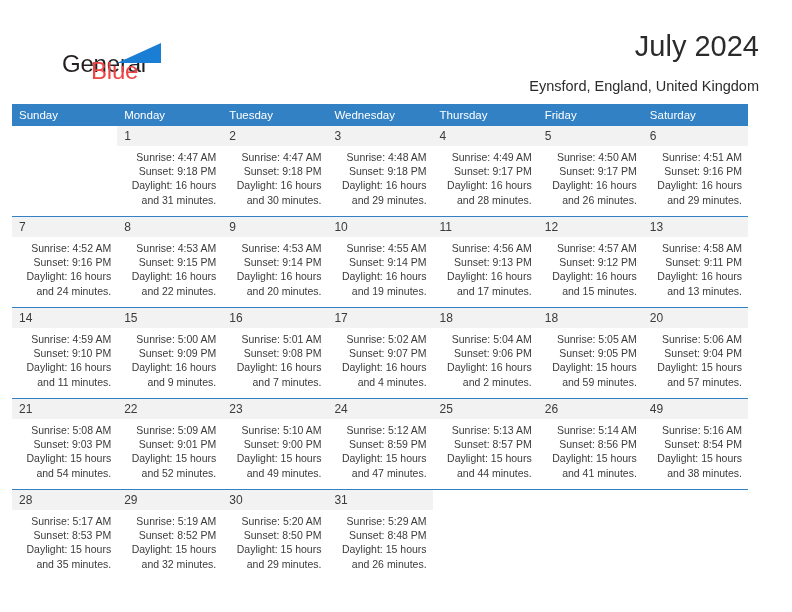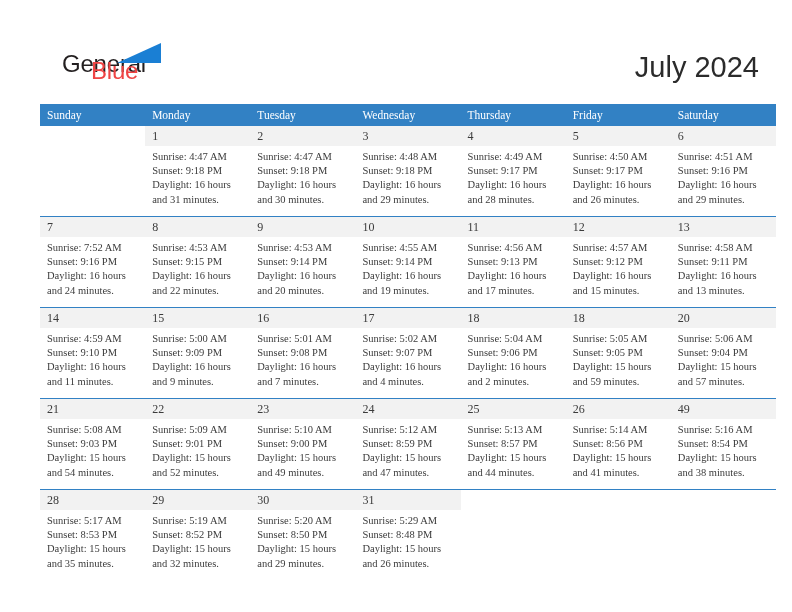--- a/index.html
+++ b/index.html
@@ -62,39 +62,37 @@
 
   .title {
     position: absolute;
     right: 0;
     top: 0;
     font-size: 29px;
     color: #2b2b2b;
     text-align: right;
     white-space: nowrap;
     font-weight: normal;
-    margin-top: 21px;
   }
   .subtitle {
     position: absolute;
     right: 0;
     top: 48px;
     font-size: 14.5px;
     color: #2b2b2b;
     text-align: right;
     white-space: nowrap;
   }
 
   
   .cal {
     position: absolute;
-    left: 40px;
+    left: 12px;
     top: 104px;
     width: 736px;
-    font-family: Liberation Serif, serif;
   }
   table.grid {
     border-collapse: collapse;
     table-layout: fixed;
     width: 736px;
   }
   table.grid col { width: 105.14px; }
 
   thead th {
     background: #3281c4;
@@ -130,20 +128,21 @@
     line-height: 14px;
   }
   .daynum.empty {
     background: #ffffff;
   }
   .info {
     padding: 4px 6px 0 7px;
     font-size: 10.5px;
     line-height: 14.2px;
     color: #3b3b3b;
+    text-align: right;
   }
   .info div { white-space: nowrap; }
 </style>
 </head>
 <body>
 
 <div class="page">
 
   <div class="top">
 
@@ -151,20 +150,21 @@
       <span class="logo-general">General</span>
       <span class="logo-tri">
         <svg width="44" height="20" viewBox="0 0 44 20">
           <polygon points="0,20 44,20 44,0" fill="#1a7fd4"></polygon>
         </svg>
       </span>
       <span class="logo-blue">Blue</span>
     </div>
 
     <div class="title">July 2024</div>
+    <div class="subtitle">Eynsford, England, United Kingdom</div>
   </div>
 
   <div class="cal">
     <table class="grid">
       <colgroup>
         <col>
           <col>
           <col>
           <col>
           <col>
@@ -240,21 +240,21 @@
                 <div>Sunset: 9:16 PM</div>
                 <div>Daylight: 16 hours</div>
                 <div>and 29 minutes.</div>
               </div>
             </td>
           </tr>
           <tr class="weekrow">
             <td class="daycell">
               <div class="daynum">7</div>
               <div class="info">
-                <div>Sunrise: 7:52 AM</div>
+                <div>Sunrise: 4:52 AM</div>
                 <div>Sunset: 9:16 PM</div>
                 <div>Daylight: 16 hours</div>
                 <div>and 24 minutes.</div>
               </div>
             </td>
             <td class="daycell">
               <div class="daynum">8</div>
               <div class="info">
                 <div>Sunrise: 4:53 AM</div>
                 <div>Sunset: 9:15 PM</div>

